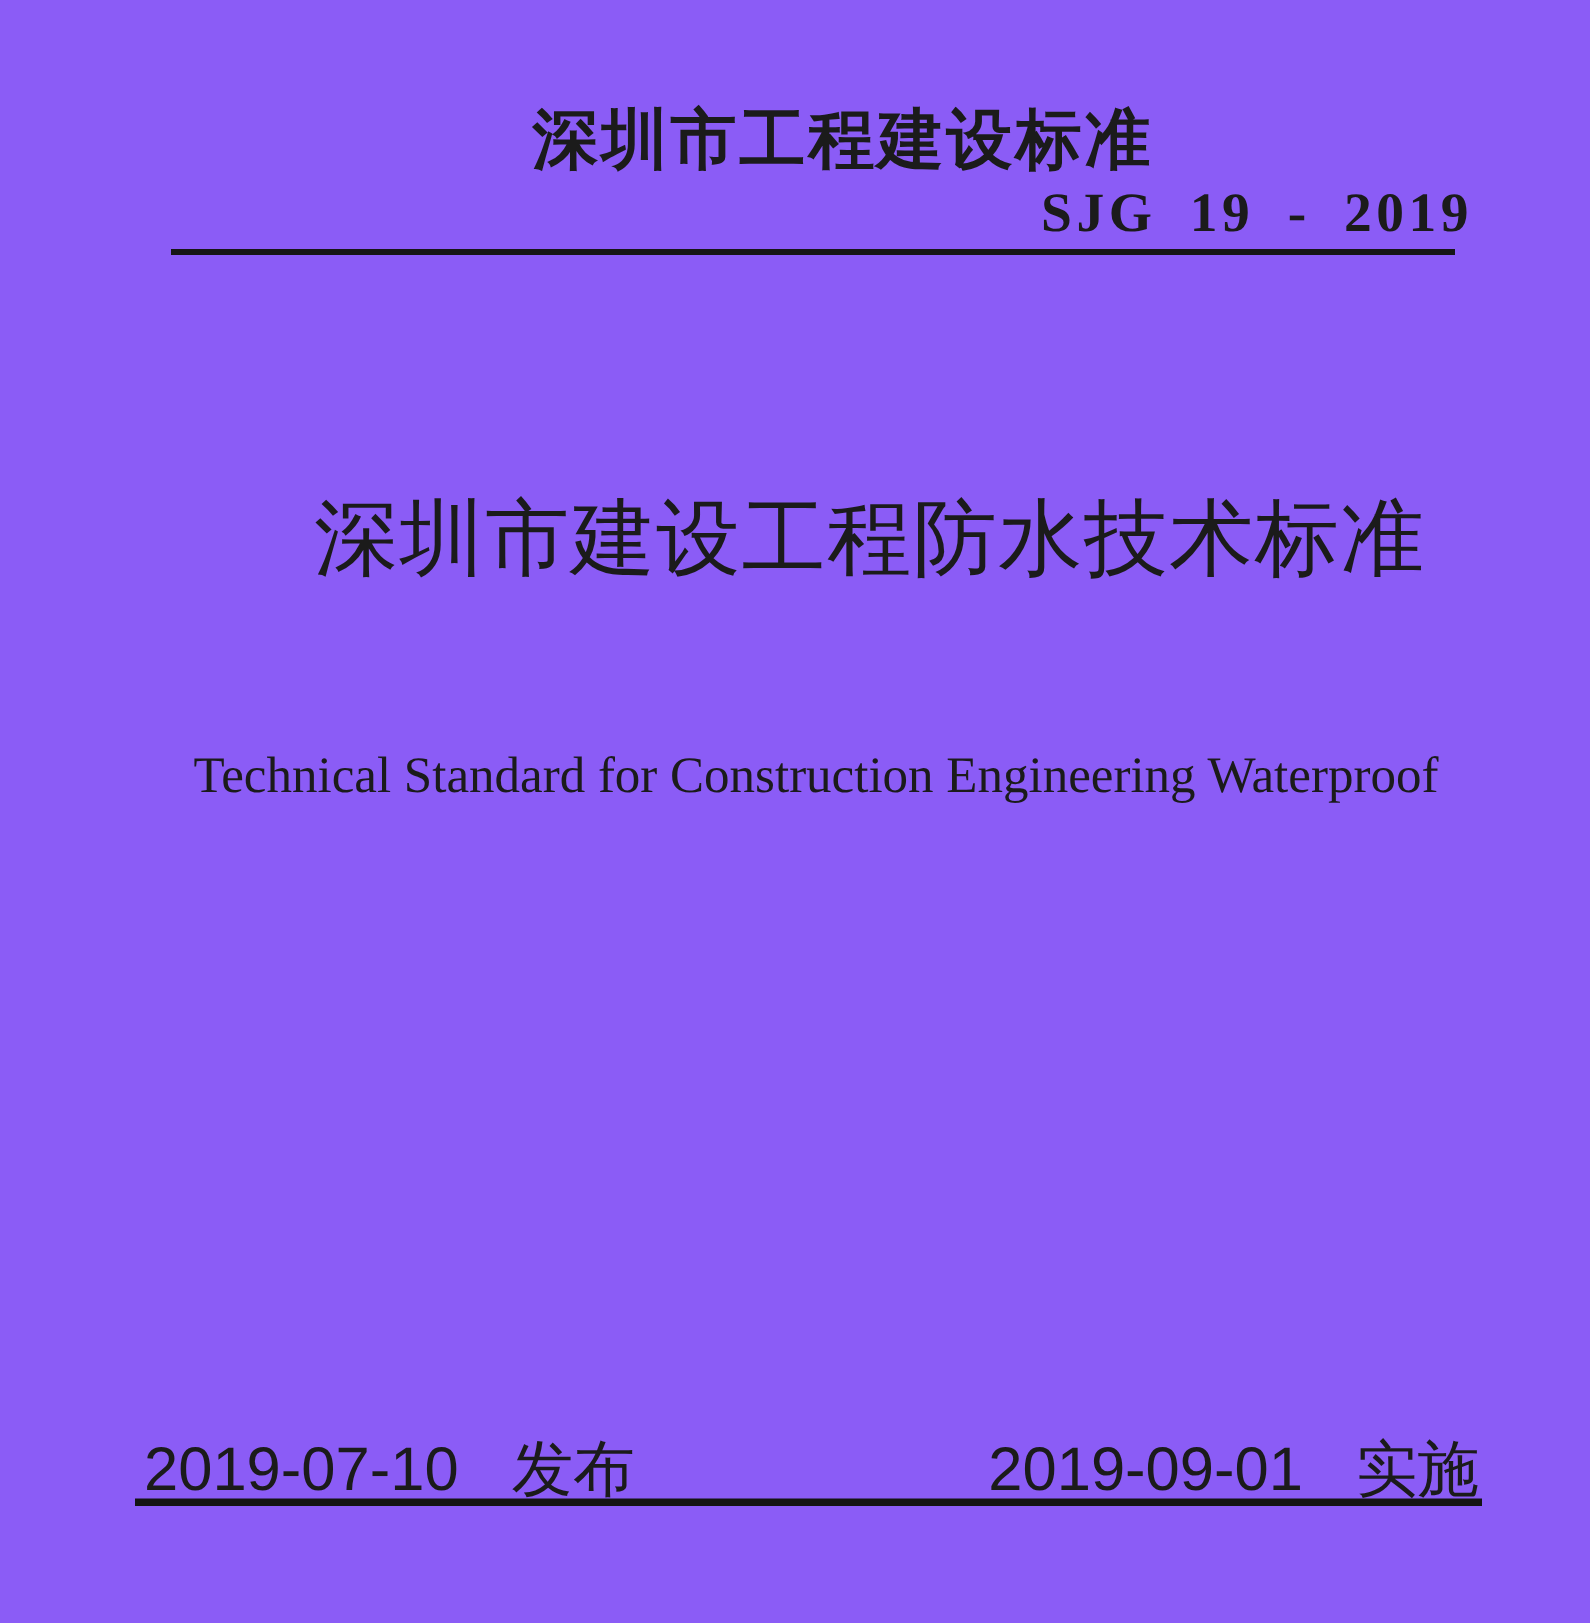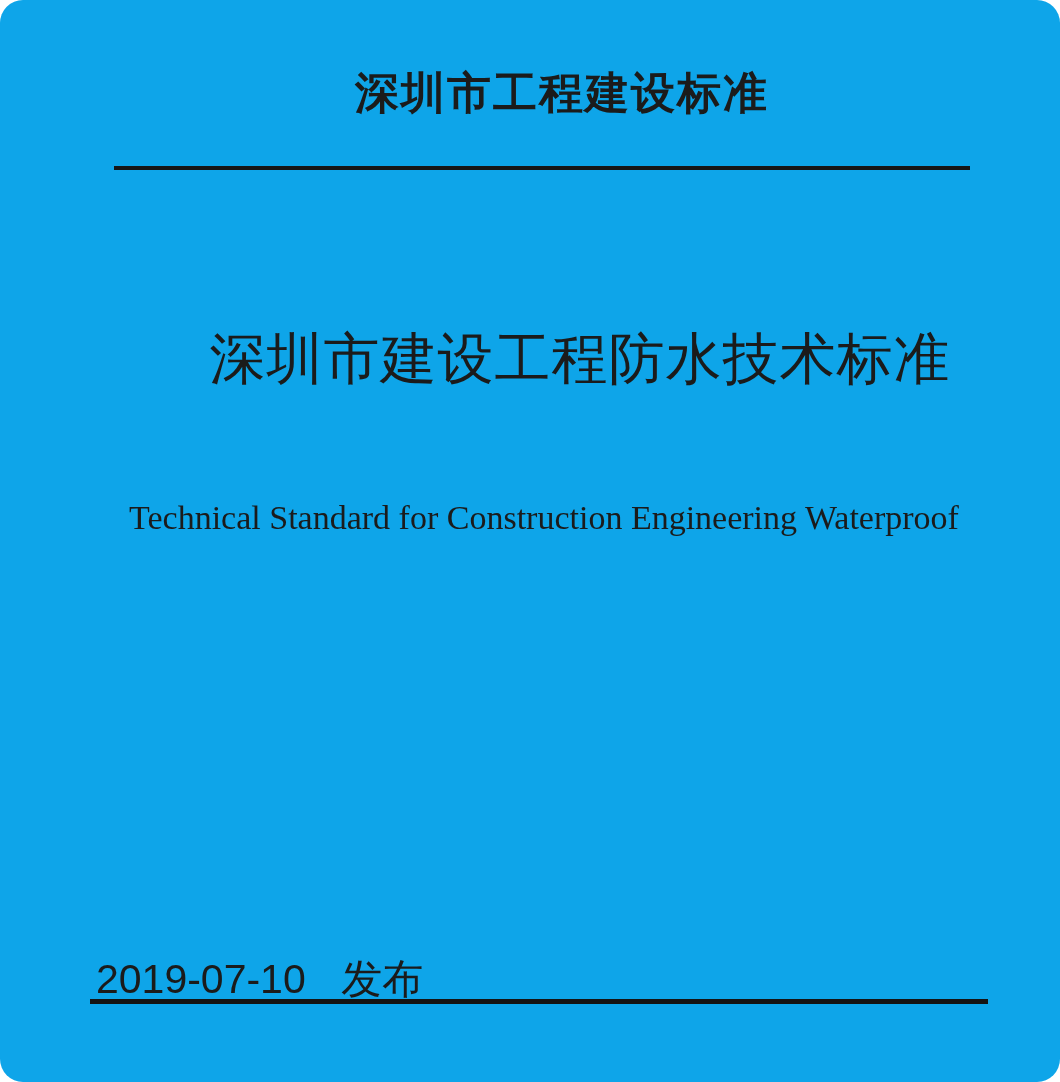--- a/index.html
+++ b/index.html
@@ -4,25 +4,24 @@
 <style>
   html, body {
     margin: 0;
     padding: 0;
     background: #ffffff;
   }
   .page {
     position: relative;
     width: 1060px;
     height: 1082px;
-    background: #0ea5e9;
+    background: #8b5cf6;
     color: #1b1b1b;
     overflow: hidden;
     font-family: "Liberation Sans", sans-serif;
-    border-radius: 23px;
   }
 
   
   .series-title {
     position: absolute;
     top: 64px;
     left: 0;
     width: 100%;
     text-align: center;
     text-indent: 64px;
@@ -124,32 +123,37 @@
     margin-left: 42px;
   }
 </style>
 </head>
 <body>
 
 <div class="page">
 
   <div class="series-title">深圳市工程建设标准</div>
 
+  <div class="standard-code">SJG 19 - 2019</div>
 
   <div class="rule-top"></div>
 
   <div class="main-title">深圳市建设工程防水技术标准</div>
 
   <div class="title-en">
     <div>Technical Standard for Construction Engineering Waterproof</div>
   </div>
 
   <div class="dates-row">
     <div class="date-item">
       <span class="date-value">2019-07-10</span>
       <span class="date-label">发布</span>
     </div>
+    <div class="date-item">
+      <span class="date-value">2019-09-01</span>
+      <span class="date-label">实施</span>
+    </div>
   </div>
 
   <div class="rule-bottom"></div>
 
 
 </div>
 
 </body></html>

